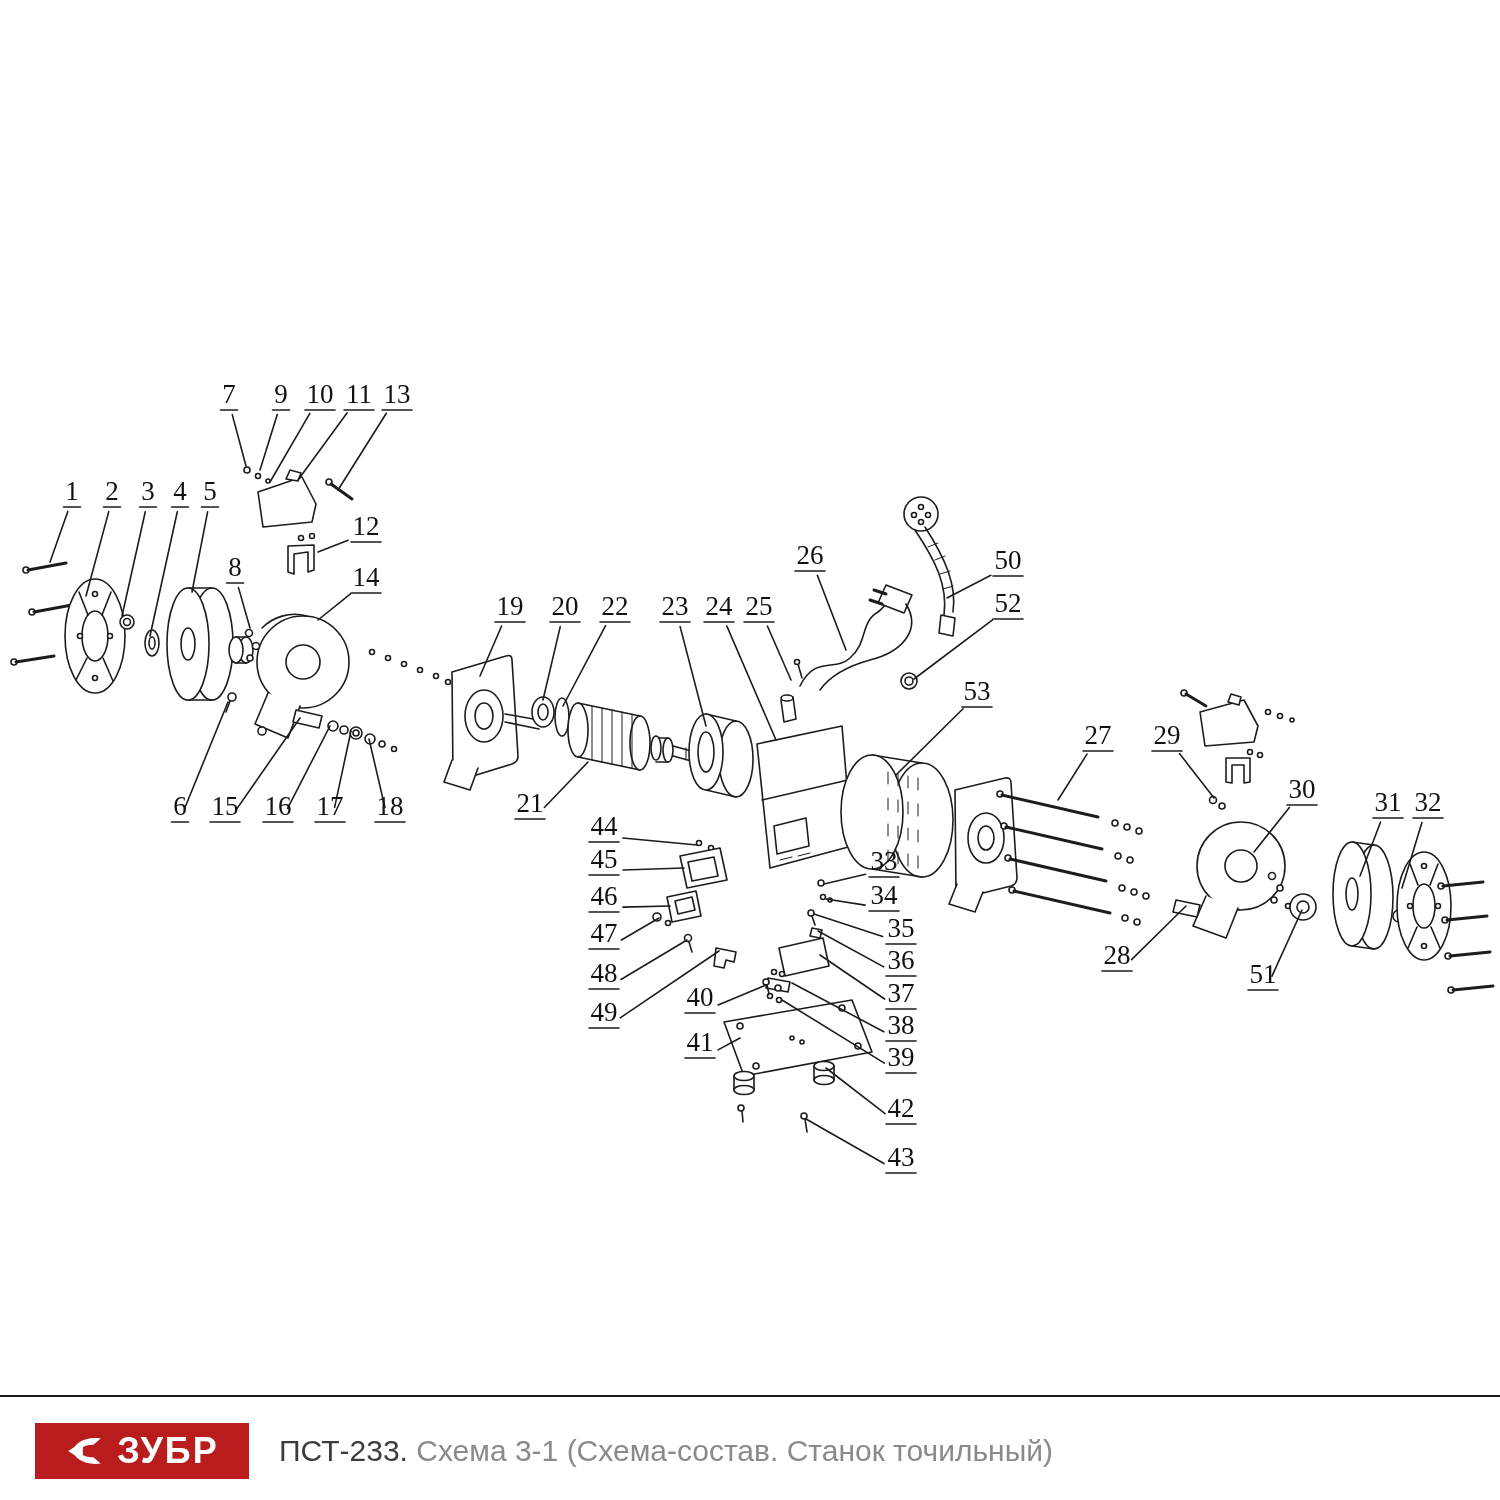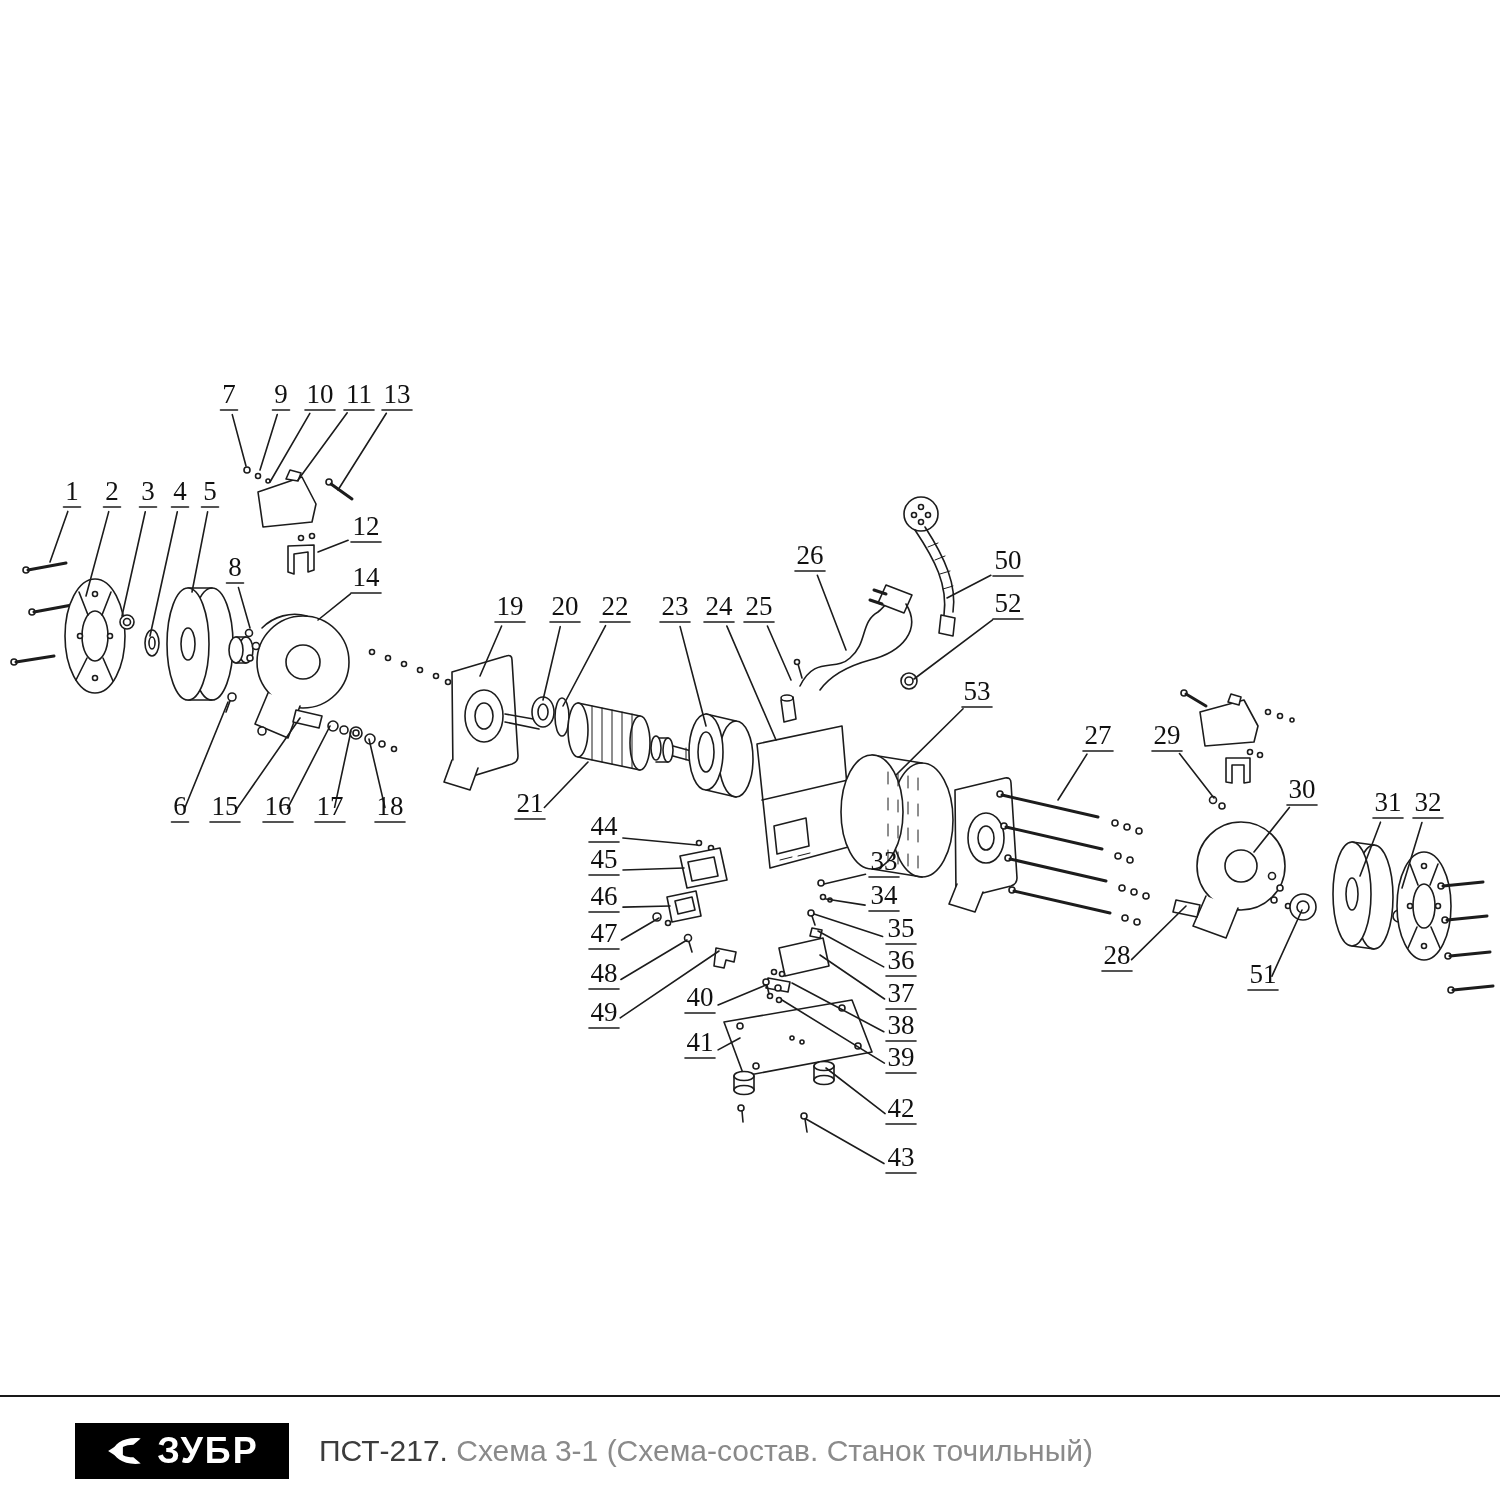--- a/index.html
+++ b/index.html
@@ -526,27 +526,27 @@
         <line x1="993" y1="619" x2="1023" y2="619" class="leader"></line>
         <text x="1008" y="612" class="part-num">52</text>
         <line x1="963.0585471936548" y1="708.794080314983" x2="896" y2="775" class="leader"></line>
         <line x1="962" y1="707" x2="992" y2="707" class="leader"></line>
         <text x="977" y="700" class="part-num">53</text>
       </g>
   </svg>
 
   <div class="footer">
     <div class="footer-row">
-      <div class="brand-block" id="brand-block" style="background: #000000; margin-left: 40px;">
+      <div class="brand-block" id="brand-block" style="background: #b91c1c;">
         <svg width="42" height="42" viewBox="0 0 40 40">
           <path d="M34 8 C18 6 8 14 8 20 C8 26 18 34 34 32 L27 26 C19 26 14 23 14 20 C14 17 19 14 27 14 Z" fill="#ffffff"></path>
           <path d="M3 20 L17 11 L17 29 Z" fill="#ffffff"></path>
         </svg>
         <span class="brand-text">ЗУБР</span>
       </div>
       <div class="title-line">
-        <span class="title-model">ПСТ-217.</span>
+        <span class="title-model">ПСТ-233.</span>
         <span>Схема 3-1 (Схема-состав. Станок точильный)</span>
       </div>
     </div>
   </div>
 
 </div>
 
 </body></html>

